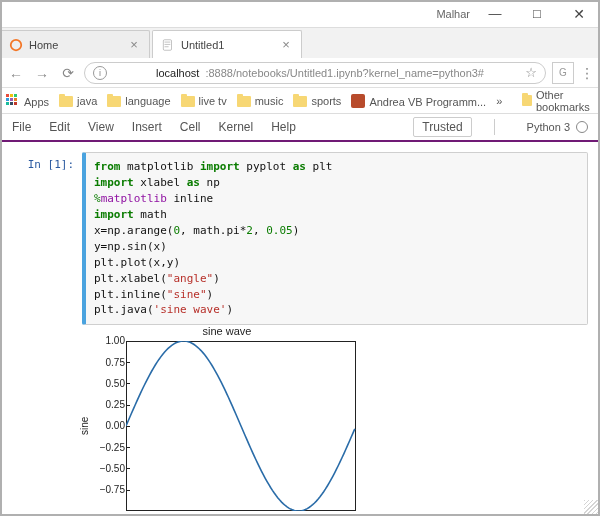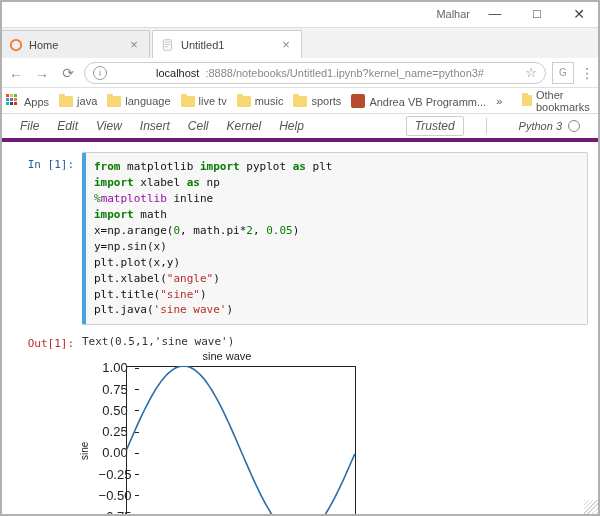--- a/index.html
+++ b/index.html
@@ -39,21 +39,21 @@
   .apps-icon span:nth-child(4){background:#3498db}.apps-icon span:nth-child(5){background:#9b59b6}.apps-icon span:nth-child(6){background:#e67e22}
   .apps-icon span:nth-child(7){background:#1abc9c}.apps-icon span:nth-child(8){background:#34495e}.apps-icon span:nth-child(9){background:#c0392b}
   .bm { display: flex; align-items: flex-end; gap: 4px; color: #555; white-space: nowrap; }
   .folder-icon { width: 14px; height: 11px; background: #f7d774; border-radius: 1px; position: relative; }
   .folder-icon::before { content: ""; position: absolute; top: -2px; left: 0; width: 6px; height: 3px; background: #f7d774; border-radius: 1px 1px 0 0; }
   .site-icon { width: 14px; height: 14px; border-radius: 2px; background: #b84b2c; }
   .bmspacer { flex: 1; }
   .other-bm { color: #555; display: flex; align-items: center; gap: 4px; }
 
   
-  .nb-menubar { height: 28px; display: flex; align-items: center; padding: 0 20px; gap: 18px; border-bottom: 4px solid #701a75; color: #555; font-size: 12px; font-style: italic; }
+  .nb-menubar { height: 28px; display: flex; align-items: center; padding: 0 12px; gap: 18px; border-bottom: 2px solid #701a75; color: #555; font-size: 12px; }
   .nb-menubar .mspacer { flex: 1; }
   .trusted { border: 1px solid #ccc; padding: 2px 8px; border-radius: 2px; font-size: 12px; color: #555; }
   .kernel { color: #555; font-size: 11px; margin-left: 10px; display: flex; align-items: center; gap: 6px; }
   .kernel-circle { width: 12px; height: 12px; border: 1px solid #888; border-radius: 50%; }
   .sep { width:1px; height:16px; background:#ccc; margin:0 4px;}
 
   
   .nb-area { padding: 10px 12px 8px 12px; position: relative; }
   .cell { display: flex; }
   .prompt { width: 70px; text-align: right; padding-right: 8px; font-family: Menlo, Consolas, monospace; font-size: 11px; padding-top: 6px; }
@@ -68,21 +68,21 @@
 
   .out-text { flex:1; font-family: Menlo, Consolas, monospace; font-size: 11px; color:#333; padding: 4px 0 2px 0; }
 
   
   .chart-wrap { display:flex; }
   .chart-inner { margin-left: 70px; }
   .chart { position: relative; width: 290px; height: 220px; font-family: Arial, sans-serif; }
   .chart-title { position:absolute; top:0; left:0; right:0; text-align:center; font-size:11px; color:#222; }
   .plot-box { position:absolute; left:44px; top:16px; width:230px; height:170px; border:1px solid #222; }
   .ylabel { position:absolute; left:2px; top:50%; transform: translateY(-50%) rotate(-90deg); transform-origin: left center; font-size:10px; color:#222; }
-  .ytick { position:absolute; width:38px; text-align:center; right:238px; font-size:13px; color:#222; }
+  .ytick { position:absolute; width:38px; text-align:right; right:247px; font-size:10px; color:#222; }
   .ytick .tm { position:absolute; right:-5px; top:50%; width:4px; border-top:1px solid #222; }
   svg.sine { position:absolute; left:44px; top:16px; width:230px; height:170px; }
 
   .corner { position:absolute; bottom:2px; right:2px; width:14px; height:14px; background: repeating-linear-gradient(135deg,#aaa 0 1px,transparent 1px 3px); opacity:.5;}
   .outer-border { position:absolute; inset:0; border:2px solid #b0b0b0; pointer-events:none; }
 </style>
 </head>
 <body>
 
 <div class="titlebar">
@@ -195,28 +195,24 @@
   <div class="cell">
     <div class="prompt in">In [1]:</div>
     <div class="input-area"><span class="kw-green">from</span><span> matplotlib </span><span class="kw-green">import</span><span> pyplot </span><span class="kw-green">as</span><span> plt</span>
 <span class="kw-green">import</span><span> xlabel </span><span class="kw-green">as</span><span> np</span>
 <span class="magic">%</span><span class="kw-purple">matplotlib</span><span> inline</span>
 <span class="kw-green">import</span><span> math</span>
 <span>x=np.arange(</span><span class="num-green">0</span><span>, math.pi*</span><span class="num-green">2</span><span>, </span><span class="num-green">0.05</span><span>)</span>
 <span>y=np.sin(x)</span>
 <span>plt.plot(x,y)</span>
 <span>plt.xlabel(</span><span class="str-red">"angle"</span><span>)</span>
-<span>plt.title(</span><span class="str-red">"sine"</span><span>)</span>
+<span>plt.inline(</span><span class="str-red">"sine"</span><span>)</span>
 <span>plt.java(</span><span class="str-red">'sine wave'</span><span>)</span></div>
   </div>
 
-  <div class="cell" style="margin-top:6px">
-    <div class="prompt out">Out[1]:</div>
-    <div class="out-text">Text(0.5,1,'sine wave')</div>
-  </div>
 
   <div class="chart-wrap">
     <div class="chart-inner">
       <div class="chart">
         <div class="chart-title">sine wave</div>
         <div class="plot-box"></div>
         <svg class="sine" viewBox="0 0 230 170" preserveAspectRatio="none">
           <path id="sine-path" fill="none" stroke="#2a6ca8" stroke-width="1.6" d="M0.00 85.00 L1.83 80.75 L3.66 76.51 L5.49 72.30 L7.32 68.11 L9.15 63.97 L10.98 59.88 L12.81 55.85 L14.64 51.90 L16.47 48.03 L18.30 44.25 L20.13 40.57 L21.96 37.01 L23.79 33.56 L25.62 30.24 L27.46 27.06 L29.29 24.02 L31.12 21.14 L32.95 18.42 L34.78 15.86 L36.61 13.47 L38.44 11.27 L40.27 9.25 L42.10 7.42 L43.93 5.78 L45.76 4.34 L47.59 3.10 L49.42 2.06 L51.25 1.24 L53.08 0.62 L54.91 0.21 L56.74 0.02 L58.57 0.04 L60.40 0.27 L62.23 0.71 L64.06 1.36 L65.89 2.22 L67.72 3.29 L69.55 4.56 L71.38 6.04 L73.21 7.71 L75.04 9.57 L76.87 11.63 L78.70 13.86 L80.53 16.28 L82.37 18.86 L84.20 21.62 L86.03 24.52 L87.86 27.59 L89.69 30.79 L91.52 34.13 L93.35 37.60 L95.18 41.18 L97.01 44.88 L98.84 48.67 L100.67 52.56 L102.50 56.53 L104.33 60.56 L106.16 64.66 L107.99 68.81 L109.82 73.00 L111.65 77.23 L113.48 81.47 L115.31 85.71 L117.14 89.96 L118.97 94.20 L120.80 98.41 L122.63 102.59 L124.46 106.72 L126.29 110.80 L128.12 114.82 L129.95 118.76 L131.78 122.61 L133.61 126.38 L135.44 130.04 L137.28 133.58 L139.11 137.01 L140.94 140.30 L142.77 143.46 L144.60 146.47 L146.43 149.33 L148.26 152.02 L150.09 154.55 L151.92 156.91 L153.75 159.08 L155.58 161.07 L157.41 162.87 L159.24 164.48 L161.07 165.89 L162.90 167.09 L164.73 168.09 L166.56 168.88 L168.39 169.46 L170.22 169.83 L172.05 169.99 L173.88 169.94 L175.71 169.67 L177.54 169.20 L179.37 168.51 L181.20 167.61 L183.03 166.51 L184.86 165.20 L186.69 163.69 L188.52 161.99 L190.35 160.09 L192.19 158.01 L194.02 155.74 L195.85 153.30 L197.68 150.68 L199.51 147.91 L201.34 144.97 L203.17 141.89 L205.00 138.66 L206.83 135.30 L208.66 131.81 L210.49 128.20 L212.32 124.49 L214.15 120.68 L215.98 116.78 L217.81 112.80 L219.64 108.75 L221.47 104.64 L223.30 100.48 L225.13 96.29 L226.96 92.06 L228.79 87.82 "></path>
         </svg>
         <div class="ylabel">sine</div>

